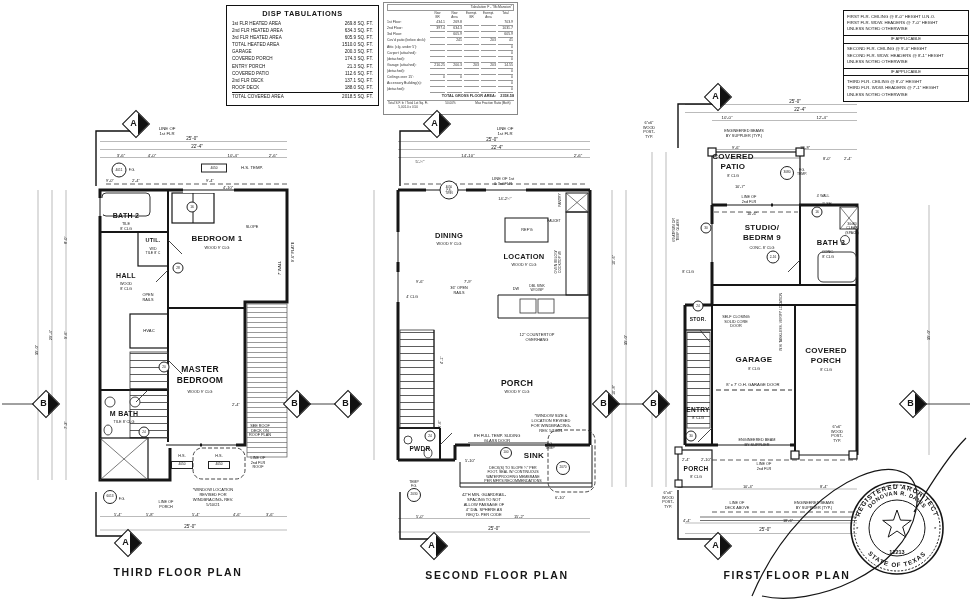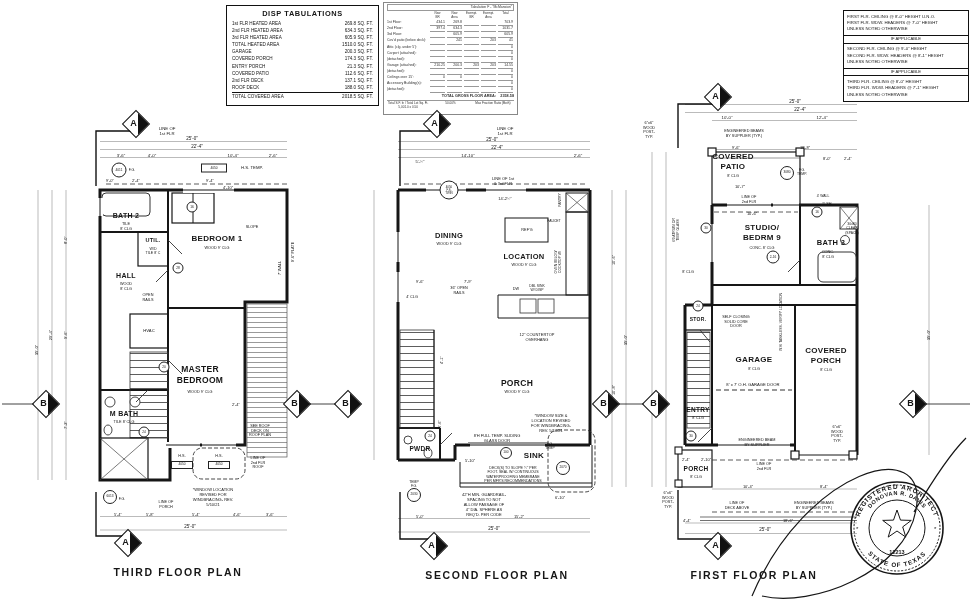--- a/index.html
+++ b/index.html
@@ -408,21 +408,21 @@
       <div class="note-div">IF APPLICABLE</div>
       <div class="note-sec">
         <div class="note-line">THIRD FLR. CEILING @ 8'-0" HEIGHT</div>
         <div class="note-line">THIRD FLR. WDW. HEADERS @ 7'-1" HEIGHT</div>
         <div class="note-line">UNLESS NOTED OTHERWISE</div>
       </div>
     </div>
 
   <div class="plan-title" style="left:178px;top:572px;">THIRD FLOOR PLAN</div>
   <div class="plan-title" style="left:497px;top:575px;">SECOND FLOOR PLAN</div>
-  <div class="plan-title" style="left:754px;top:575px;">FIRST FLOOR PLAN</div>
+  <div class="plan-title" style="left:787px;top:575px;">FIRST FLOOR PLAN</div>
 
   <div id="labels">
       <div class="lbl" style="left: 167px; top: 131px; font-size: 4.3px; transform: translate(-50%, -50%) rotate(0deg);">LINE OF
 1st FLR</div>
       <div class="lbl" style="left: 192px; top: 139px; font-size: 4.5px; transform: translate(-50%, -50%) rotate(0deg);">25'-0"</div>
       <div class="lbl" style="left: 197px; top: 147px; font-size: 4.5px; transform: translate(-50%, -50%) rotate(0deg);">22'-4"</div>
       <div class="lbl" style="left: 121px; top: 156px; font-size: 4.3px; transform: translate(-50%, -50%) rotate(0deg);">3'-6"</div>
       <div class="lbl" style="left: 152px; top: 156px; font-size: 4.3px; transform: translate(-50%, -50%) rotate(0deg);">4'-0"</div>
       <div class="lbl" style="left: 233px; top: 156px; font-size: 4.3px; transform: translate(-50%, -50%) rotate(0deg);">10'-4"</div>
       <div class="lbl" style="left: 273px; top: 156px; font-size: 4.3px; transform: translate(-50%, -50%) rotate(0deg);">2'-6"</div>

